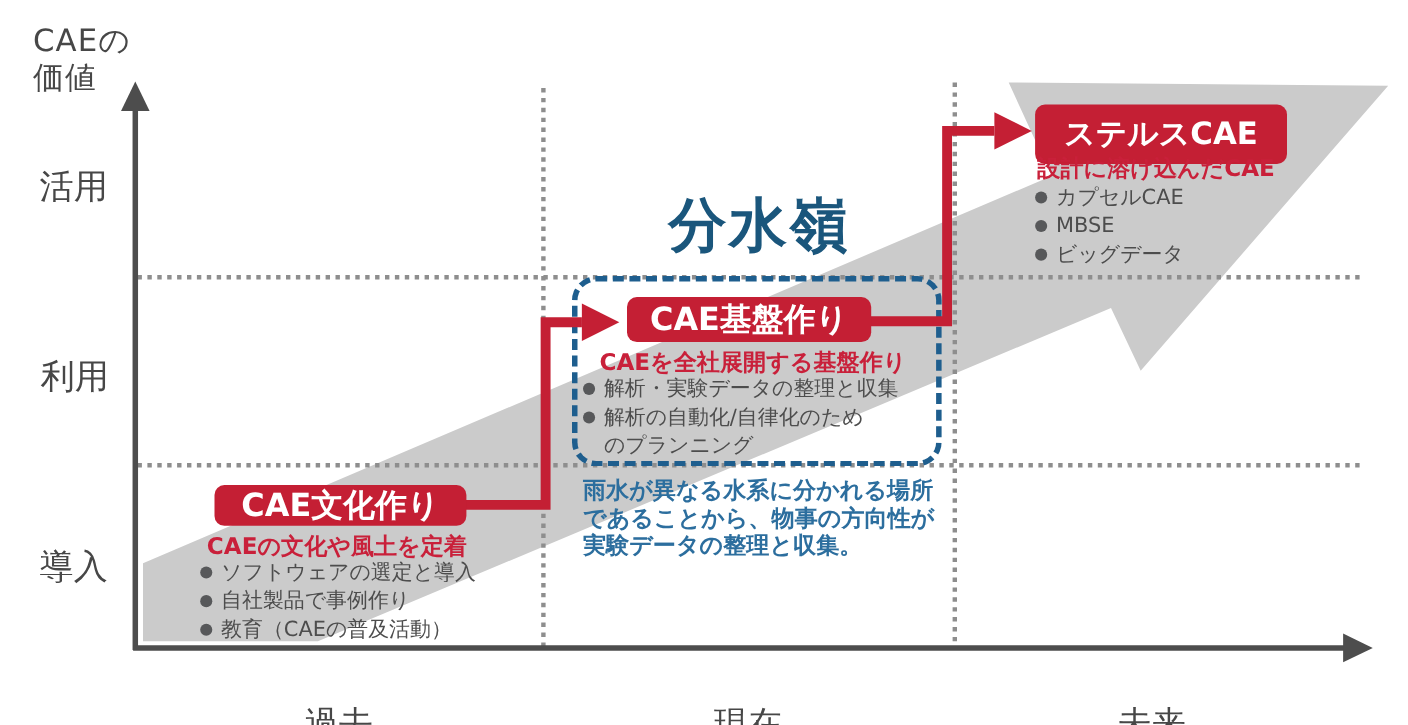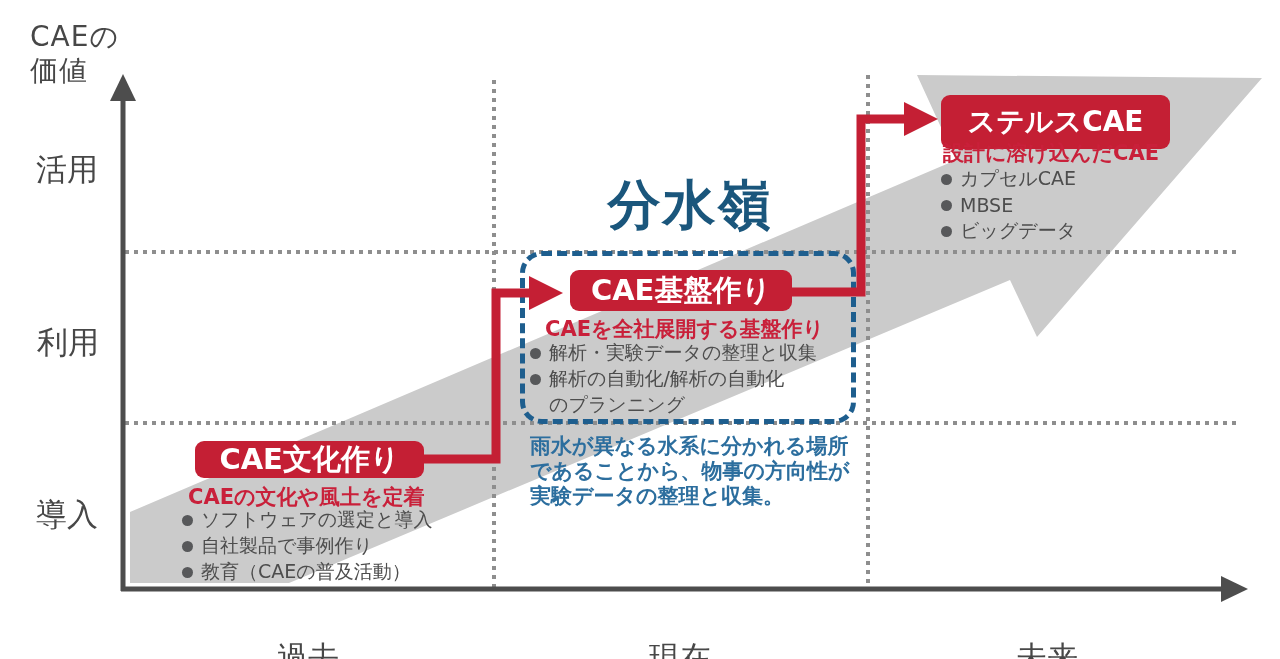--- a/index.html
+++ b/index.html
@@ -124,21 +124,21 @@
     <span>CAE基盤作り</span>
   </div>
   <div class="abs stage-sub" style="left:545px;top:315px;">CAEを全社展開する基盤作り</div>
   <div class="abs bullets" style="left:530px;top:340px;">
     <div class="bullet-row">
       <span class="dot"></span>
       <span class="bl">解析・実験データの整理と収集</span>
     </div>
     <div class="bullet-row">
       <span class="dot"></span>
-      <span class="bl">解析の自動化/解析の自動化</span>
+      <span class="bl">解析の自動化/自律化のため</span>
     </div>
     <div class="bullet-row cont">
       <span class="bl">のプランニング</span>
     </div>
   </div>
 
   <div class="abs stage-box" style="left:941px;top:95px;width:229px;height:54px;font-size:28px;">
     <span>ステルスCAE</span>
   </div>
   <div class="abs stage-sub" style="left:943px;top:139px;">設計に溶け込んだCAE</div>

